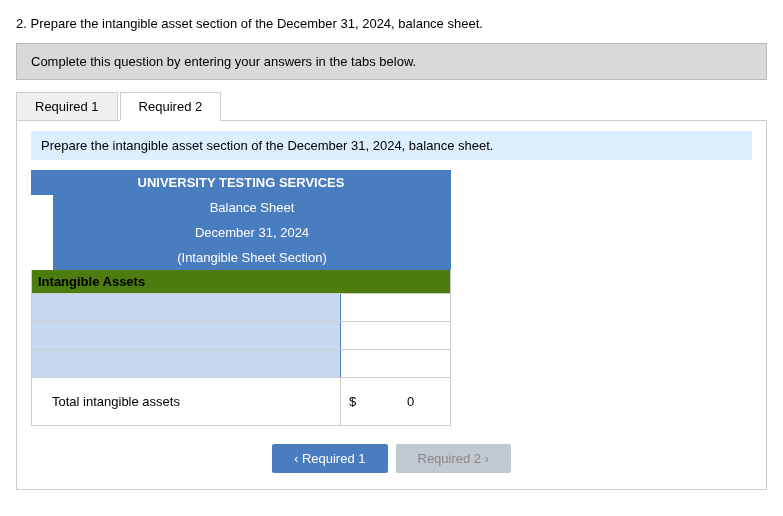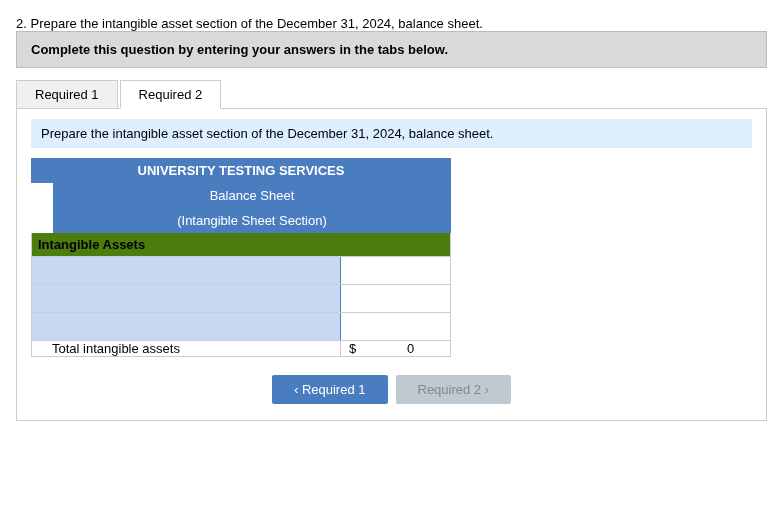--- a/index.html
+++ b/index.html
@@ -8,29 +8,29 @@
       font-size: 13px;
       background: #fff;
       width: 783px;
       min-height: 516px;
       padding: 16px;
       color: #000;
     }
 
     .question-header {
       font-size: 13px;
-      margin-bottom: 0;
+      margin-bottom: 12px;
     }
 
     .instruction-box {
       background: #d9d9d9;
       border: 1px solid #bbb;
       padding: 10px 14px;
       margin-bottom: 12px;
-      font-weight: bold;
+      font-weight: normal;
       font-size: 13px;
     }
 
     .tabs-row {
       display: flex;
       border-bottom: 1px solid #ccc;
       margin-bottom: 0;
     }
 
     .tab {
@@ -123,21 +123,21 @@
       font-size: 13px;
       height: 100%;
       background: #fff;
     }
 
     .bs-total-row {
       display: flex;
       border: 1px solid #ccc;
       border-top: none;
       align-items: center;
-      height: 16px;
+      height: 48px;
       background: #fff;
     }
 
     .bs-total-label {
       flex: 1;
       padding: 0 6px 0 20px;
       font-size: 13px;
     }
 
     .bs-total-input-cell {
@@ -224,20 +224,21 @@
 <div class="tab-content-area">
 
   <div class="tab-instruction">
     <span>Prepare the intangible asset section of the December 31, 2024, balance sheet.</span>
   </div>
 
   <div class="balance-sheet-container">
 
     <div class="bs-header">UNIVERSITY TESTING SERVICES</div>
     <div class="bs-header sub">Balance Sheet</div>
+    <div class="bs-header sub">December 31, 2024</div>
     <div class="bs-header sub">(Intangible Sheet Section)</div>
 
     <div class="bs-section-label">
       <span>Intangible Assets</span>
     </div>
 
     <div class="bs-row input-row-container">
       <div class="bs-row-label"></div>
       <div class="bs-row-input-cell">
         <input type="text" value="" style="">

